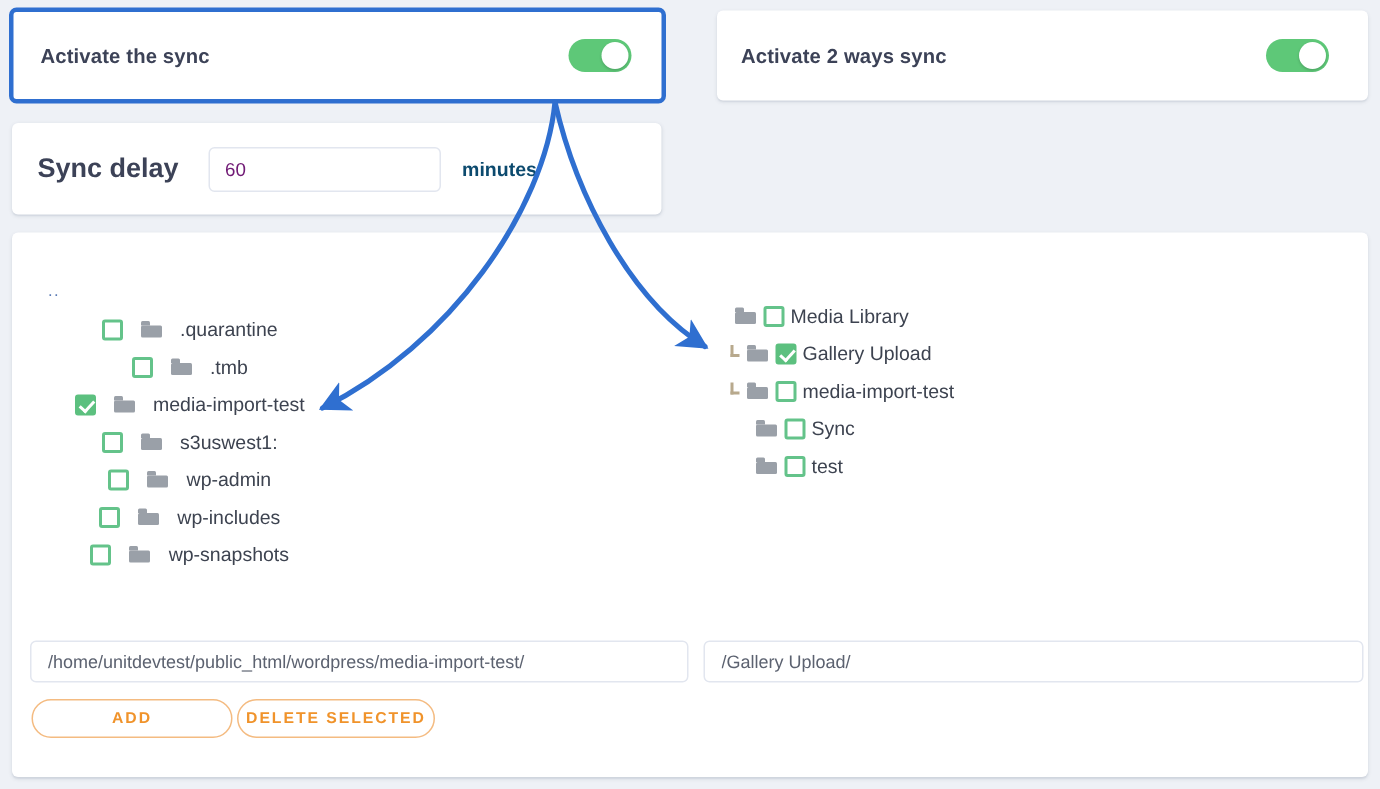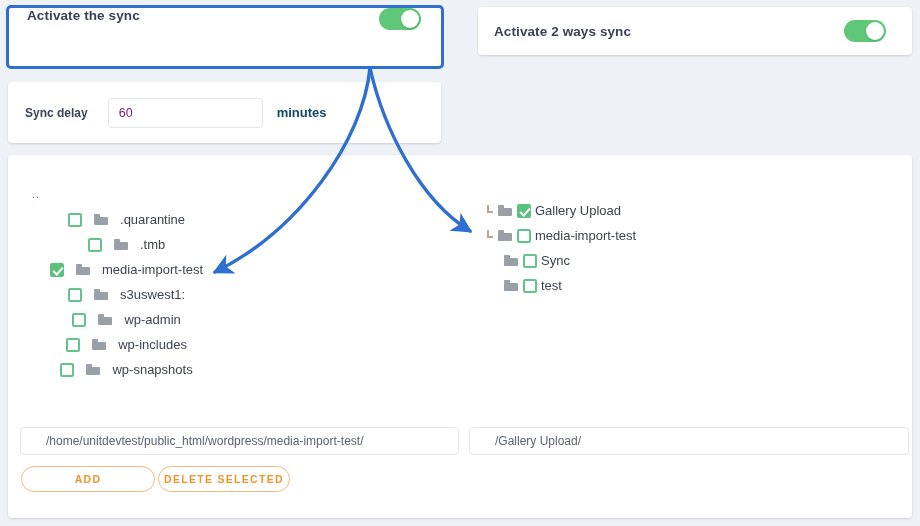--- a/index.html
+++ b/index.html
@@ -18,29 +18,29 @@
     box-shadow:0 1px 3px rgba(20,35,70,.10), 0 1px 1px rgba(20,35,70,.06);
   }
 
   
   #sync-card{
     left:6px;top:5px;width:432px;height:58px;
     border:3px solid #2f6fd0;
     border-radius:5px;
     background:#fff;
     box-shadow:none;
-    display:flex;align-items:flex-start;
+    display:flex;align-items:center;
     box-sizing:content-box;
   }
   #sync-card .lbl{margin-left:18px;}
   #sync-card .sw-wrap{margin-left:auto;margin-right:20px;}
 
   
   #twoway-card{
-    left:478px;top:7px;width:434px;height:48px;
+    left:478px;top:7px;width:434px;height:60px;
     display:flex;align-items:center;
   }
   #twoway-card .lbl{margin-left:16px;}
   #twoway-card .sw-wrap{margin-left:auto;margin-right:26px;}
 
   .lbl{
     font-size:13.5px;color:#3c4257;font-weight:600;letter-spacing:.1px;
   }
 
   
@@ -53,21 +53,21 @@
     border-radius:50%;background:#ffffff;
     box-shadow:0 1px 2px rgba(0,0,0,.18);
   }
 
   
   #delay-card{
     left:8px;top:82px;width:433px;height:61px;
     display:flex;align-items:center;
   }
   #delay-card .dlabel{
-    margin-left:17px;font-size:12px;color:#3c4257;font-weight:600;
+    margin-left:17px;font-size:18px;color:#3c4257;font-weight:600;
   }
   #delay-input{
     margin-left:20px;width:155px;height:30px;
     border:1px solid #e2e6ef;border-radius:4px;
     background:#fff;font-family:"Liberation Sans",sans-serif;
     font-size:12.5px;color:#701a75;padding:0 10px;box-sizing:border-box;
     outline:none;
   }
   #delay-card .dsuffix{
     margin-left:14px;font-size:13px;color:#0c4a6e;font-weight:600;
@@ -142,21 +142,21 @@
   #right-tree .chk{margin-right:4px;}
   .ind0{margin-left:8px;}
   .ind1{margin-left:16px;}
   .ind2{margin-left:22px;}
 
   
   .pathinput{
     position:absolute;height:28px;
     border:1px solid #e2e6ef;border-radius:4px;background:#fff;
     font-family:"Liberation Sans",sans-serif;font-size:12px;color:#5c6270;
-    padding:0 25px;box-sizing:border-box;outline:none;
+    padding:0 11px;box-sizing:border-box;outline:none;
   }
   #path-left{left:20px;top:427px;width:439px;}
   #path-right{left:469px;top:427px;width:440px;}
 
   
   .pill{
     position:absolute;height:26px;border:1px solid #f4bb81;
     border-radius:14px;background:#fff;color:#f0932b;
     font-family:"Liberation Sans",sans-serif;
     font-size:10.5px;font-weight:700;letter-spacing:1.3px;
@@ -232,20 +232,26 @@
     <span class="nm">wp-includes</span>
   </div>
   <div class="row">
     <span class="chk"></span>
     <span class="folder"></span>
     <span class="nm">wp-snapshots</span>
   </div>
 </div>
 
 <div class="tree" id="right-tree">
+  <div class="row ind0">
+    <span class="elbow blank"></span>
+    <span class="folder"></span>
+    <span class="chk"></span>
+    <span class="nm">Media Library</span>
+  </div>
   <div class="row ind1">
     <span class="elbow"></span>
     <span class="folder"></span>
     <span class="chk on"></span>
     <span class="nm">Gallery Upload</span>
   </div>
   <div class="row ind1">
     <span class="elbow"></span>
     <span class="folder"></span>
     <span class="chk"></span>

